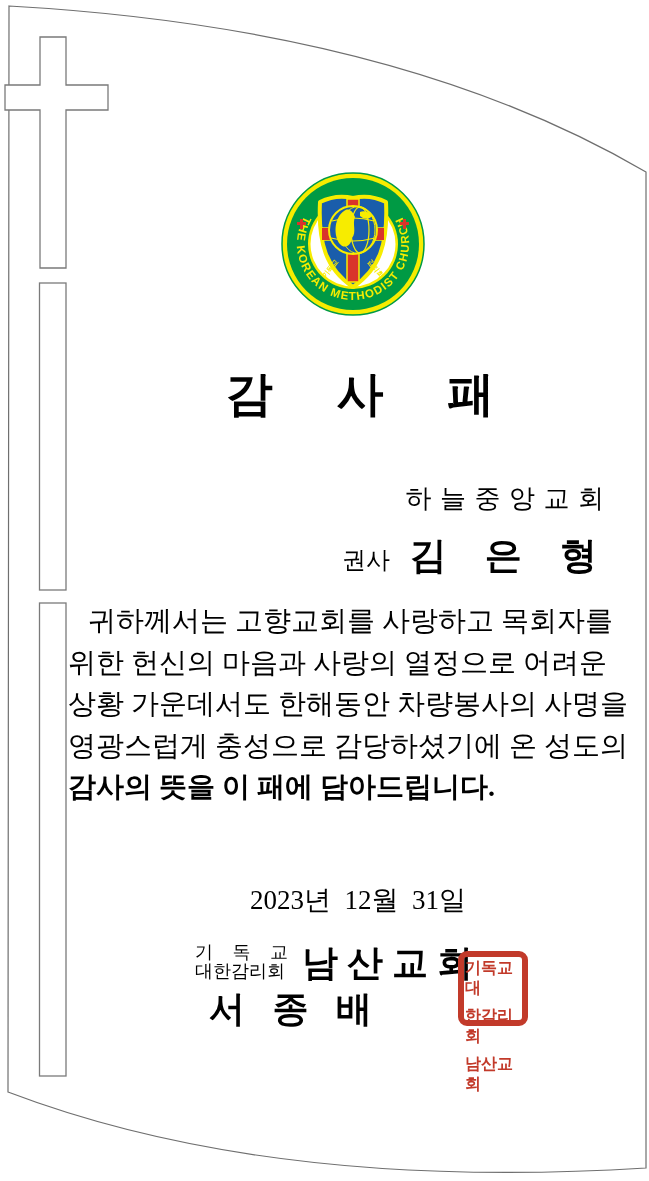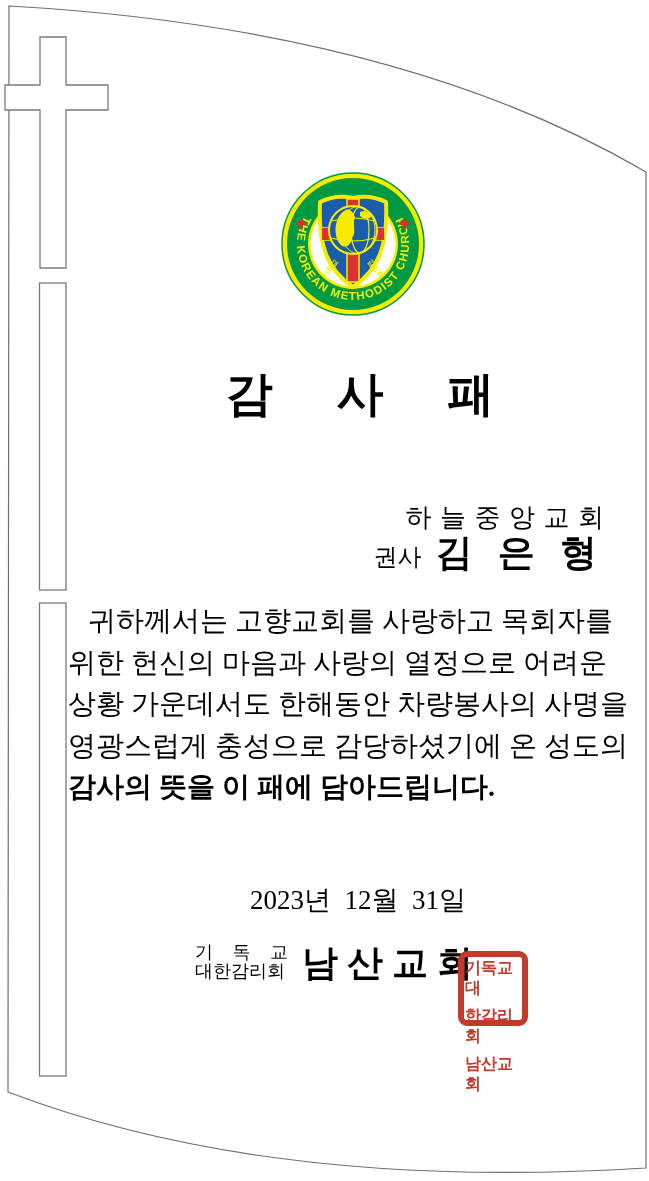--- a/index.html
+++ b/index.html
@@ -5,23 +5,23 @@
   html,body{margin:0;padding:0;background:#fff;}
   .page{position:relative;width:649px;height:1181px;background:#fff;overflow:hidden;
         font-family:"Liberation Serif","DejaVu Serif",serif;color:#000;}
   .layer{position:absolute;left:0;top:0;}
   
   .emblem{position:absolute;left:280px;top:171px;width:146px;height:146px;}
   
   .title{position:absolute;left:60px;top:366px;width:600px;text-align:center;
          font-size:47px;font-weight:bold;letter-spacing:26px;text-indent:26px;line-height:56px;}
   
-  .recipient{position:absolute;right:44px;top:501px;text-align:right;}
+  .recipient{position:absolute;right:44px;top:482px;text-align:right;}
   .recipient .church{font-size:26px;letter-spacing:1px;line-height:34px;}
-  .recipient .name-row{margin-top:4px;line-height:28px;white-space:nowrap;}
+  .recipient .name-row{margin-top:20px;line-height:44px;white-space:nowrap;font-family:Liberation Mono, monospace;}
   .recipient .role{font-size:24px;}
   .recipient .name{font-size:37px;font-weight:bold;letter-spacing:8px;margin-left:10px;}
   
   .body-text{position:absolute;left:68px;top:600px;width:524px;font-size:28px;}
   .body-text .line{line-height:41.5px;text-align:justify;text-align-last:justify;
                    text-justify:inter-word;height:41.5px;white-space:nowrap;}
   .body-text .line.first{text-indent:20px;}
   .body-text .line.last{text-align-last:left;font-weight:bold;}
   
   .date{position:absolute;left:67px;top:884px;width:582px;text-align:center;
@@ -110,20 +110,21 @@
 
   <div class="signature">
     <div class="sig-row">
       <div class="sig-small">
         <div class="sig-just">기 독 교</div>
         <div>대한감리회</div>
       </div>
       <div class="sig-large">남 산 교 회</div>
     </div>
     <div class="sig-row sig-row2">
+      <div class="sig-large">서 종 배</div>
     </div>
   </div>
 
   <div class="seal">
     <div class="seal-row">기독교대</div>
     <div class="seal-row">한감리회</div>
     <div class="seal-row">남산교회</div>
   </div>
 
 </div>

